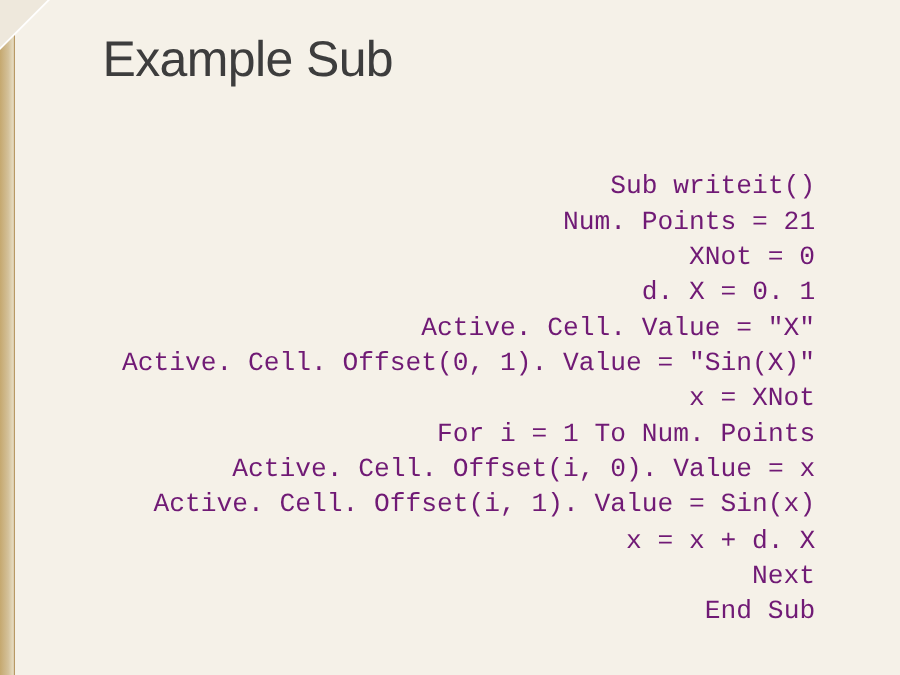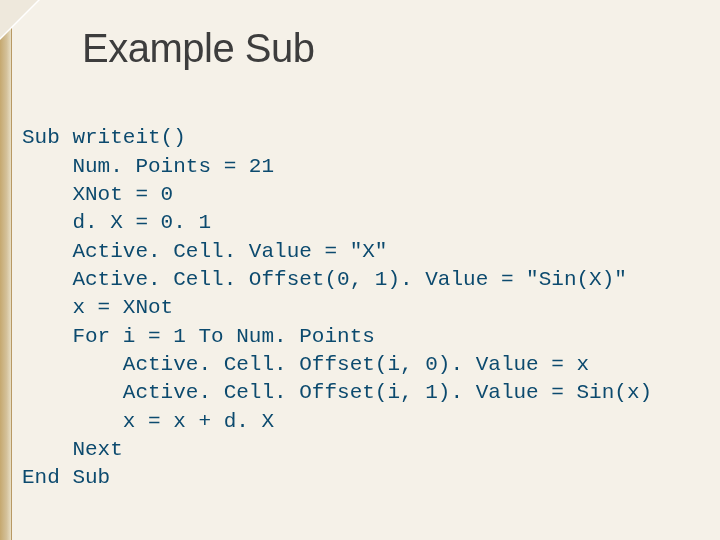--- a/index.html
+++ b/index.html
@@ -1,15 +1,15 @@
 <!DOCTYPE html>
 <html><head>
   <meta charset="utf-8">
   <style>
-    * { margin: 0; padding: 0; box-sizing: border-box; }
+    * { margin: 0; padding: 0; box-sizing: border-box; text-align: right; }
     html, body { width: 720px; height: 540px; overflow: hidden; }
     body {
       background: #f5f1e8;
       font-family: Arial, sans-serif;
       position: relative;
     }
     .left-border {
       position: absolute;
       left: 0; top: 0;
       width: 12px; height: 100%;
@@ -35,25 +35,25 @@
     .slide-title {
       position: absolute;
       left: 82px; top: 26px;
       font-family: Arial, sans-serif;
       font-size: 40px;
       letter-spacing: -0.5px;
       color: #3d3d3d;
     }
     .code-block {
       position: absolute;
-      left: 22px; top: 96px;
+      left: 22px; top: 108px;
       font-family: "Courier New", Courier, monospace;
       font-size: 21px;
       line-height: 1.35;
-      color: #0c4a6e;
+      color: #701a75;
       white-space: pre;
     }
   </style>
 </head>
 <body>
 
 <div class="left-border"></div>
 <div class="corner-fold"></div>
 <div class="corner-fold2"></div>
 

